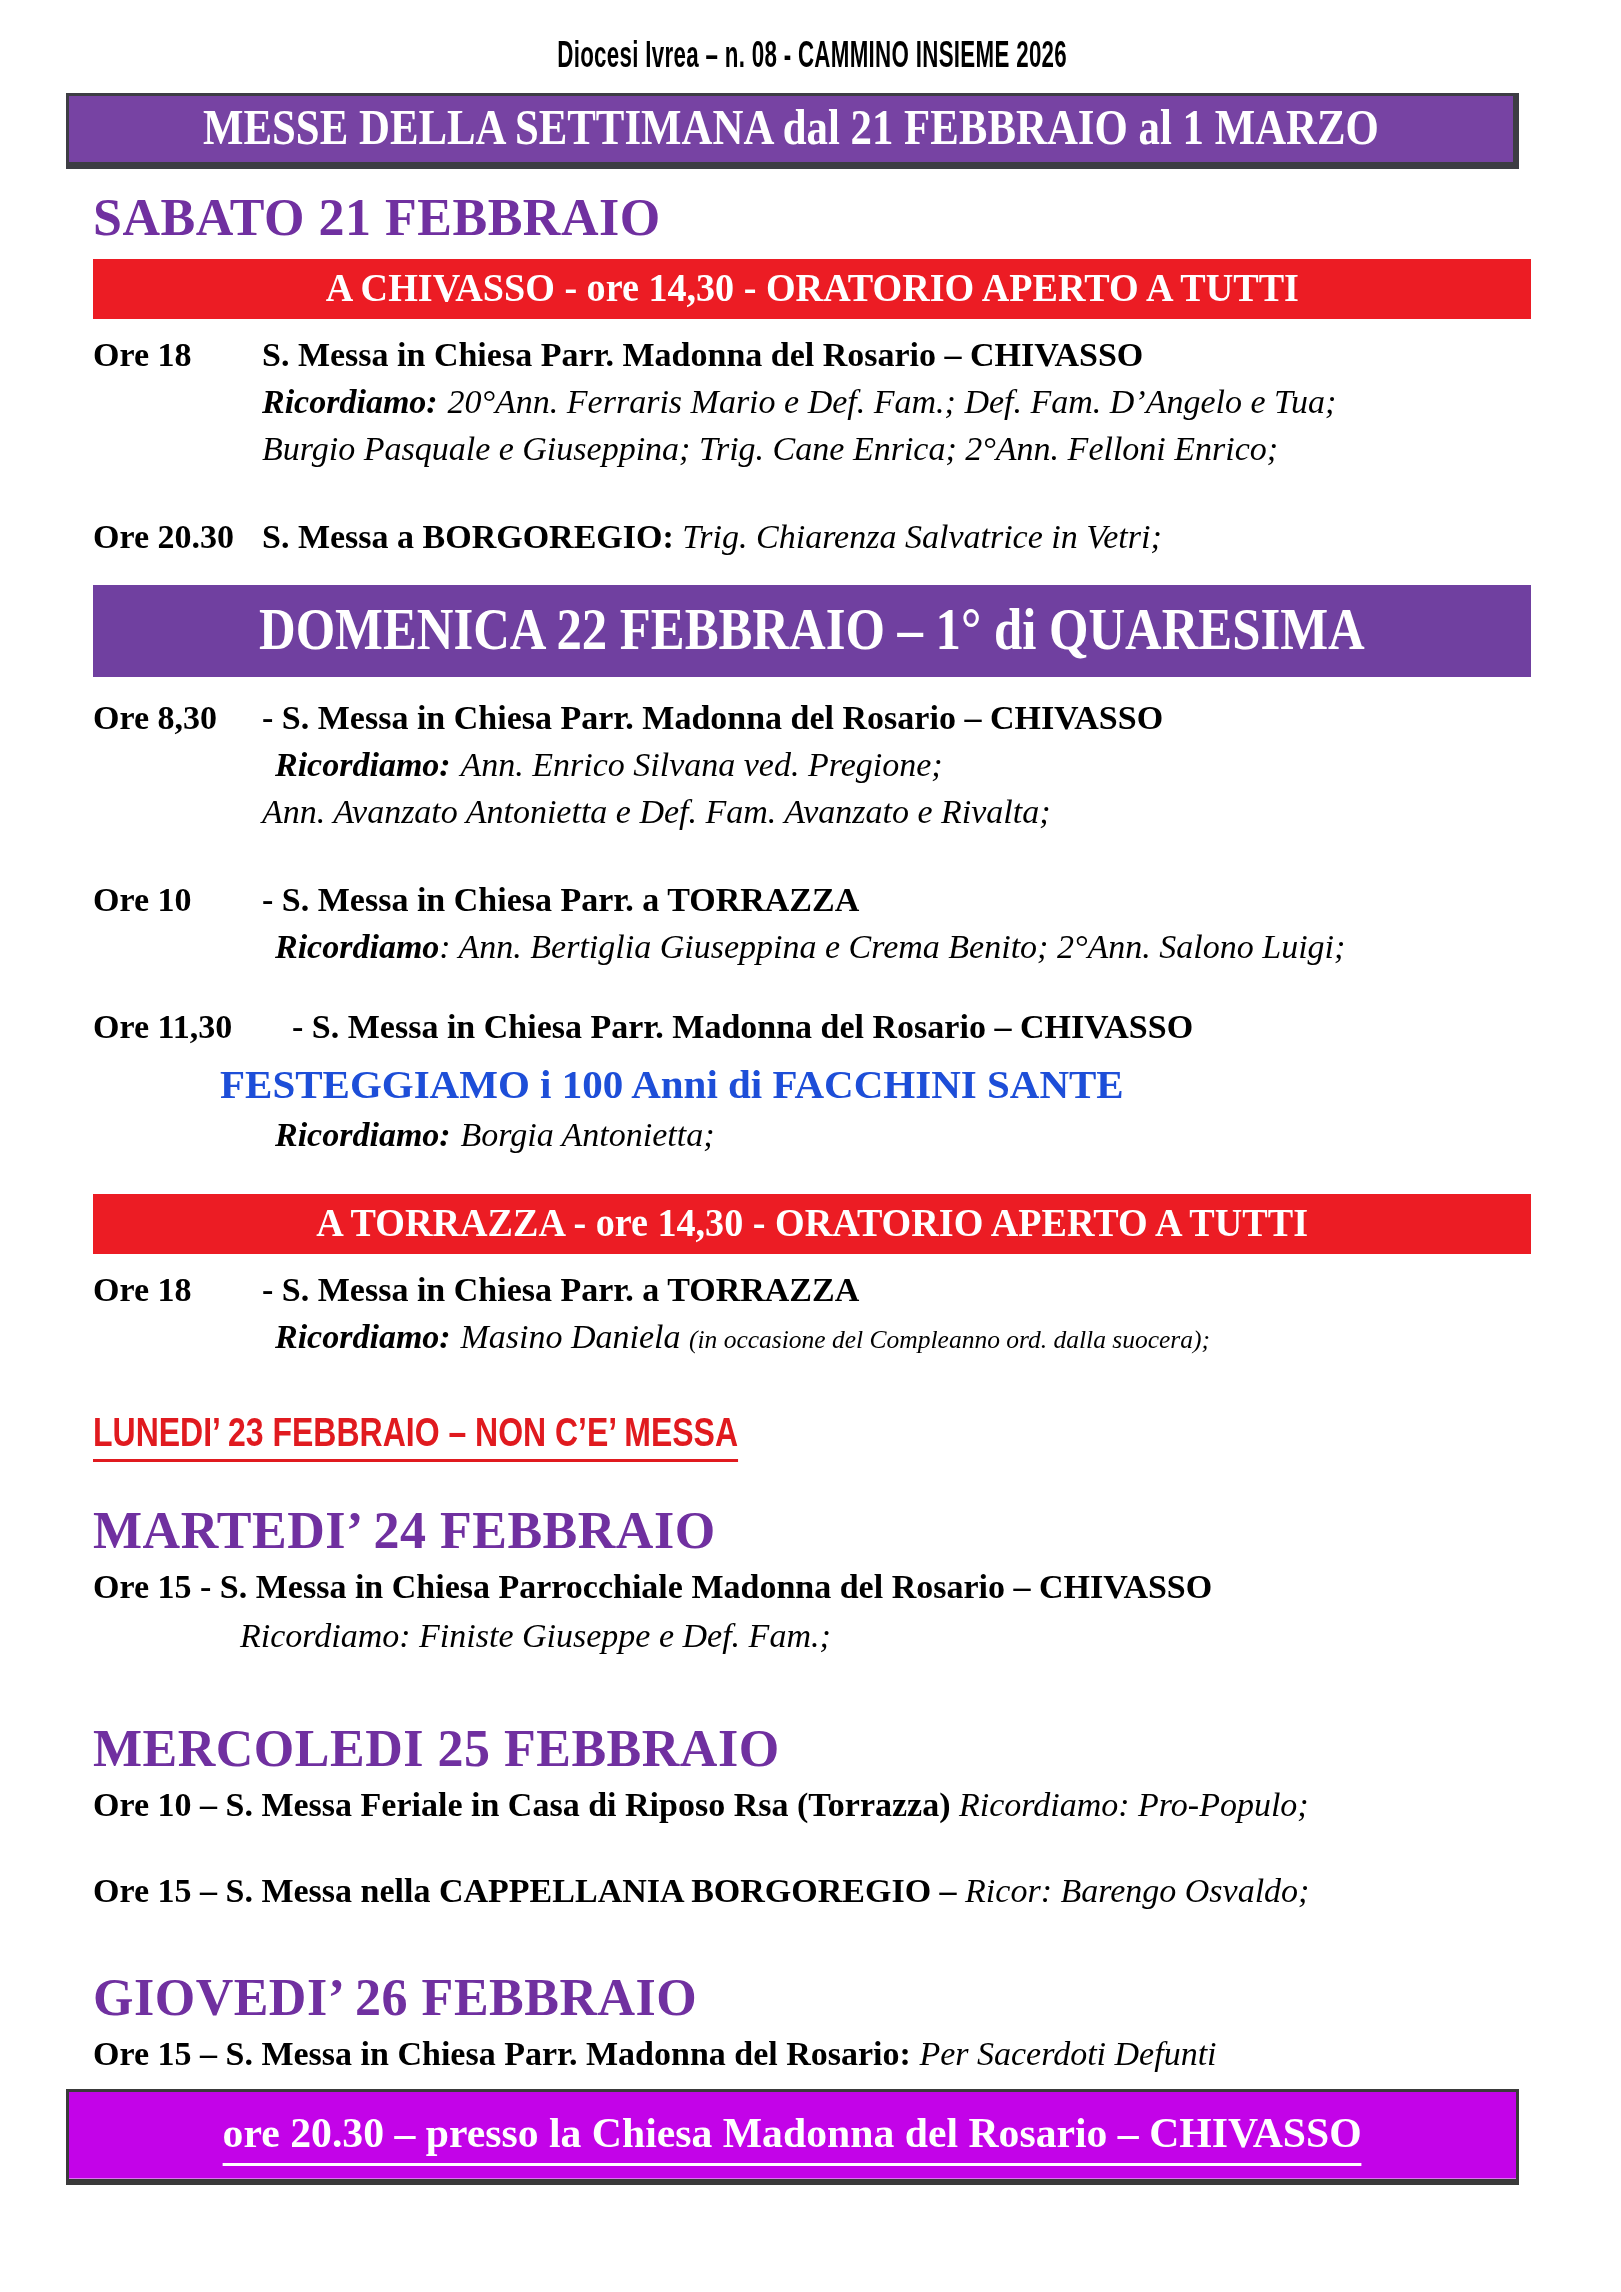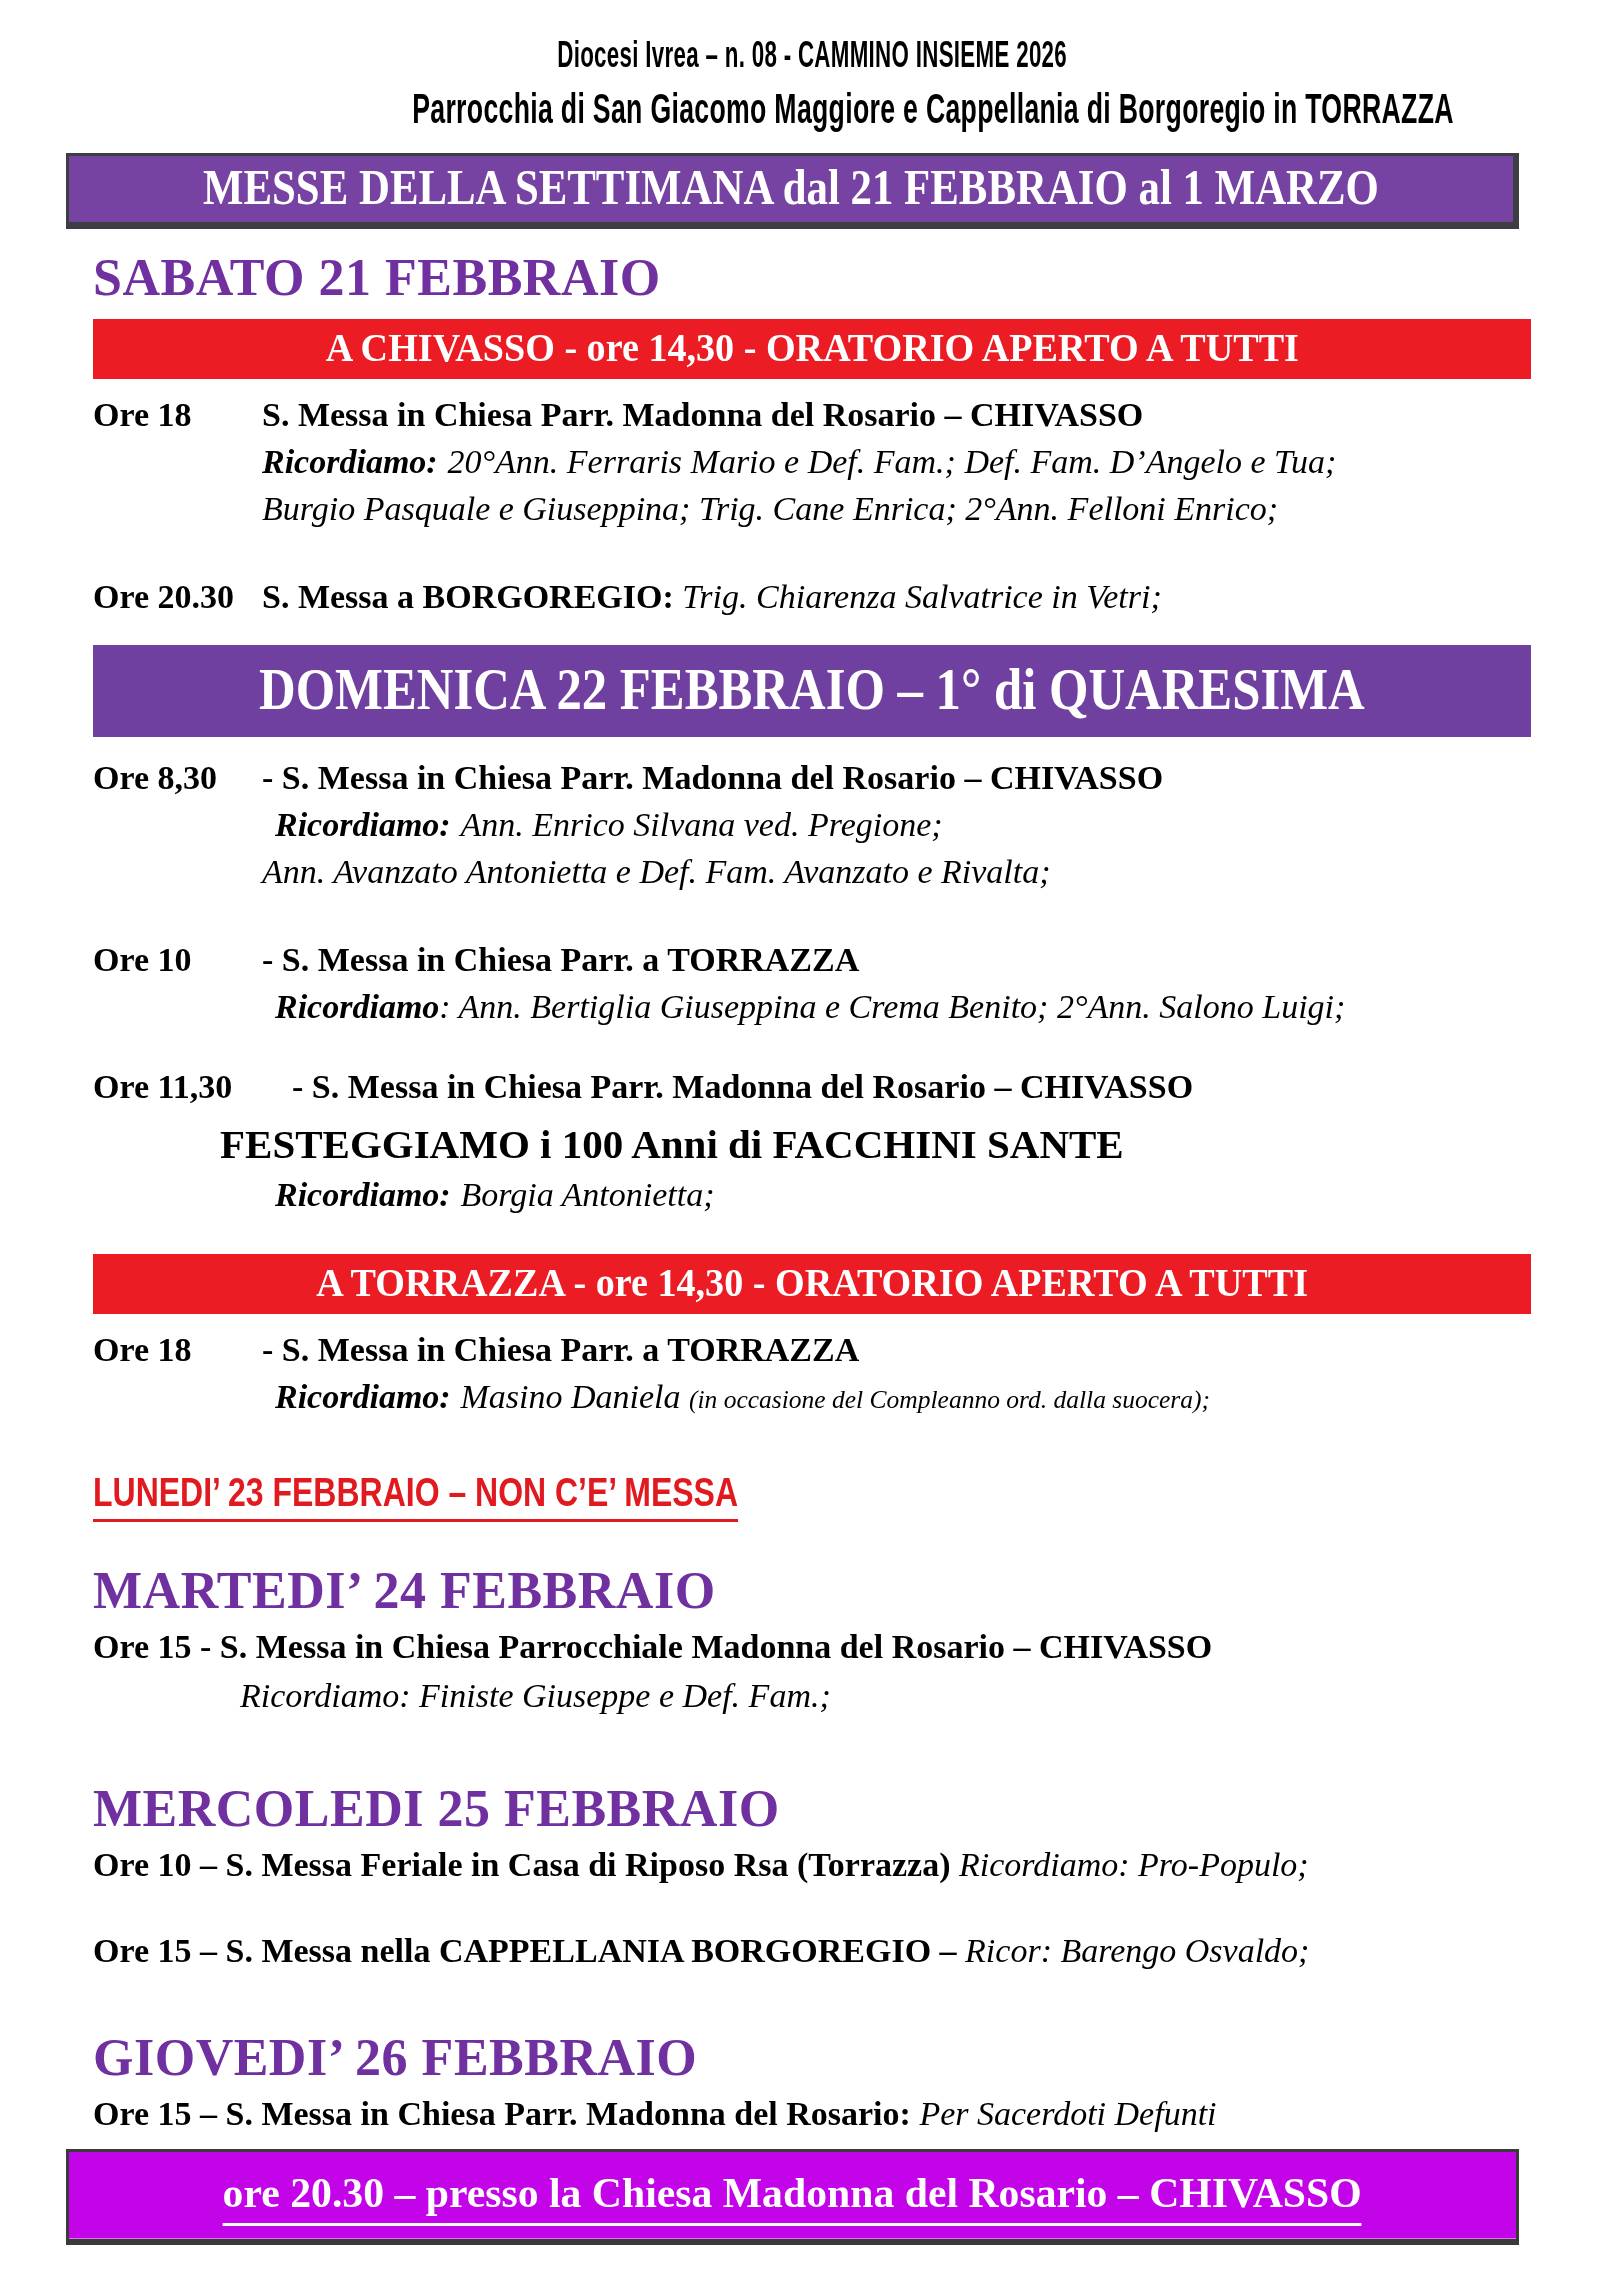--- a/index.html
+++ b/index.html
@@ -72,21 +72,21 @@
 
   
   .mass-line { display:flex; font-size:34px; font-weight:bold; margin-top:13.7px; line-height:45px;}
   .mass-time { flex:0 0 169px; }
   .mass-title { flex:1; }
   .mem-line { padding-left:169px; font-style:italic; font-size:34px; line-height:45px; margin-top:2px;}
   .mem-label { font-weight:bold; margin-right:9.8px; }
   .mem-note { font-size:25.5px; }
   .inline-it { font-style:italic; font-weight:normal; }
   .celebration {
-    padding-left:127px; color:#000000; font-weight:bold; font-size:41px;
+    padding-left:127px; color:#1d4ed8; font-weight:bold; font-size:41px;
     margin-top:9.8px; line-height:51px;
   }
   .gap-s { margin-top:43px; }
 
   
   .monday {
     margin-top:47px;
   }
   .monday .cond2 {
     display:inline-block;
@@ -118,21 +118,20 @@
   }
 </style>
 </head>
 <body>
 
 <div class="page">
   <div class="content">
 
     <div class="hdr">
       <div class="hdr-line1"><span class="cond">Diocesi Ivrea – n. 08 -  CAMMINO INSIEME 2026</span></div>
-      <div class="hdr-line23"><span class="cond">Parrocchia di San Giacomo Maggiore e Cappellania di Borgoregio in TORRAZZA</span></div>
     </div>
 
     <div class="banner-main">
       <span class="txt">MESSE DELLA SETTIMANA dal 21 FEBBRAIO al 1 MARZO</span>
     </div>
 
     <div class="day-head">SABATO 21 FEBBRAIO</div>
 
     <div class="banner-red">
       <span class="txt">A CHIVASSO - ore 14,30 - ORATORIO APERTO A TUTTI</span>

